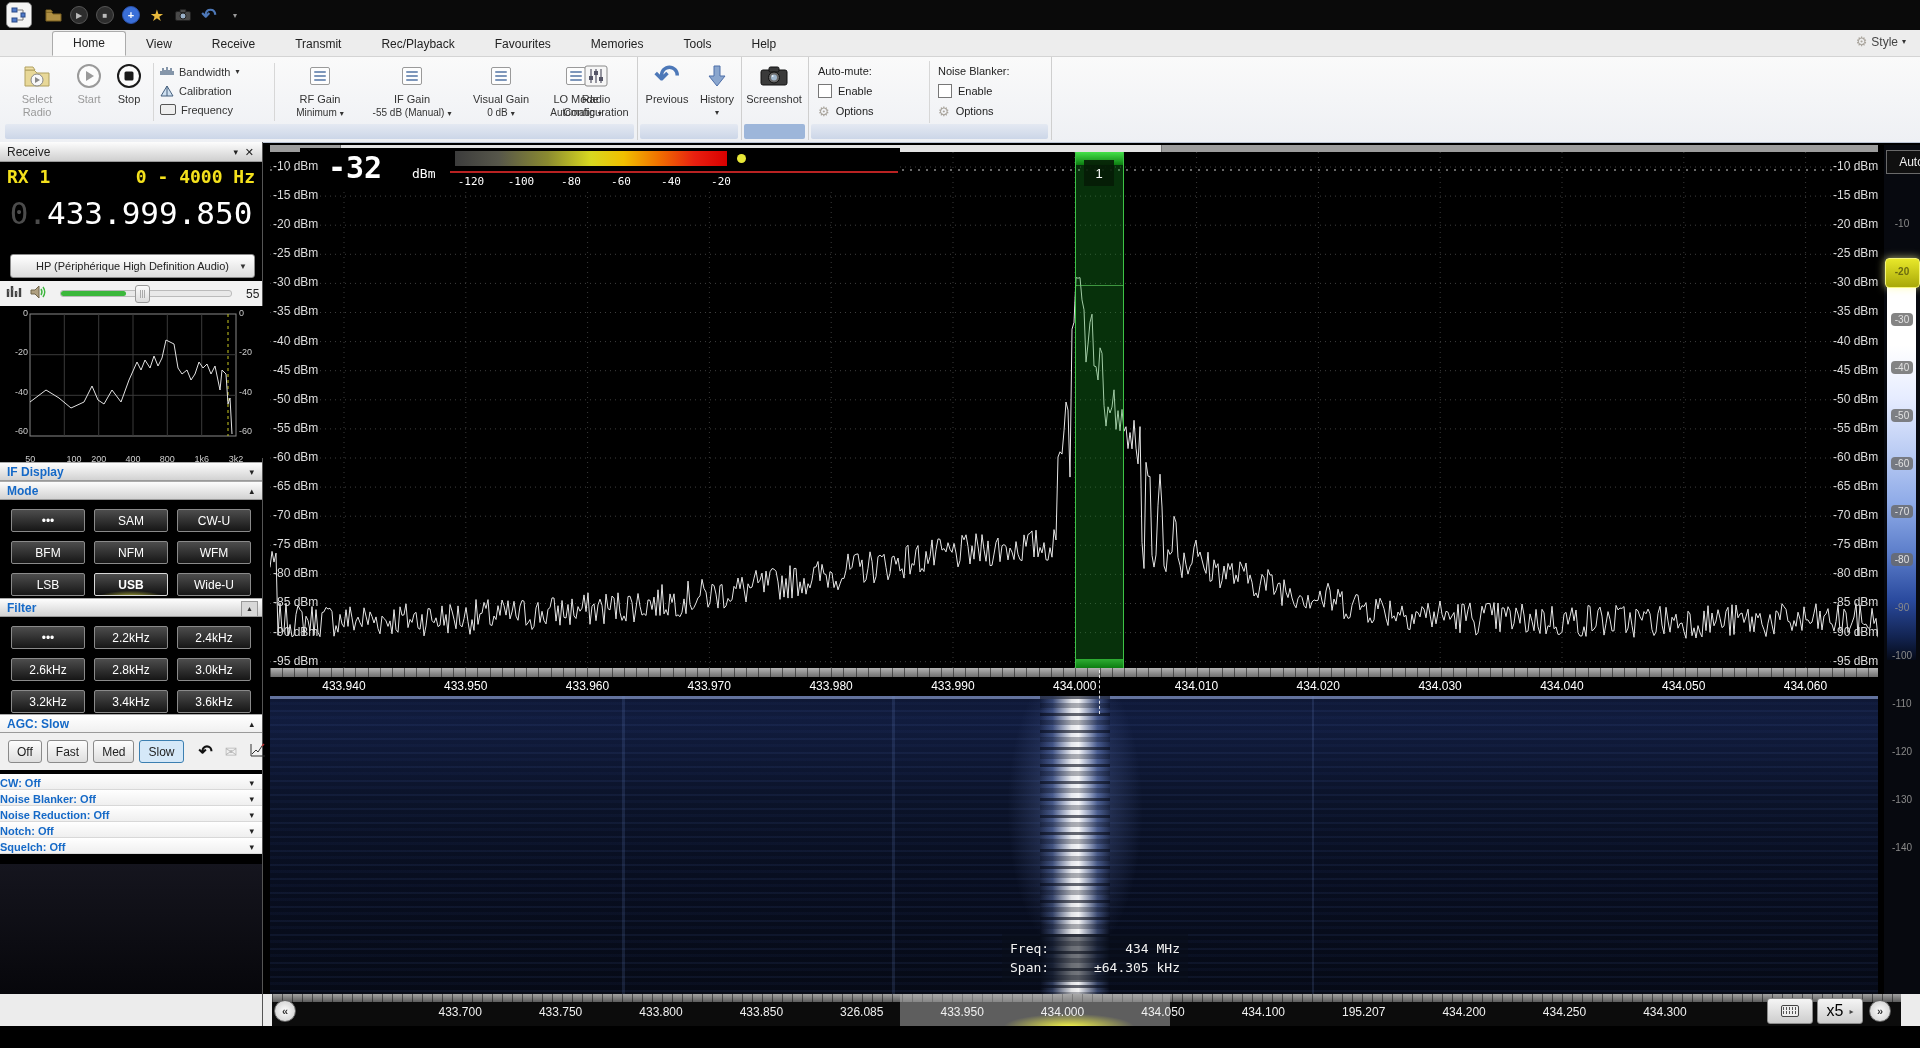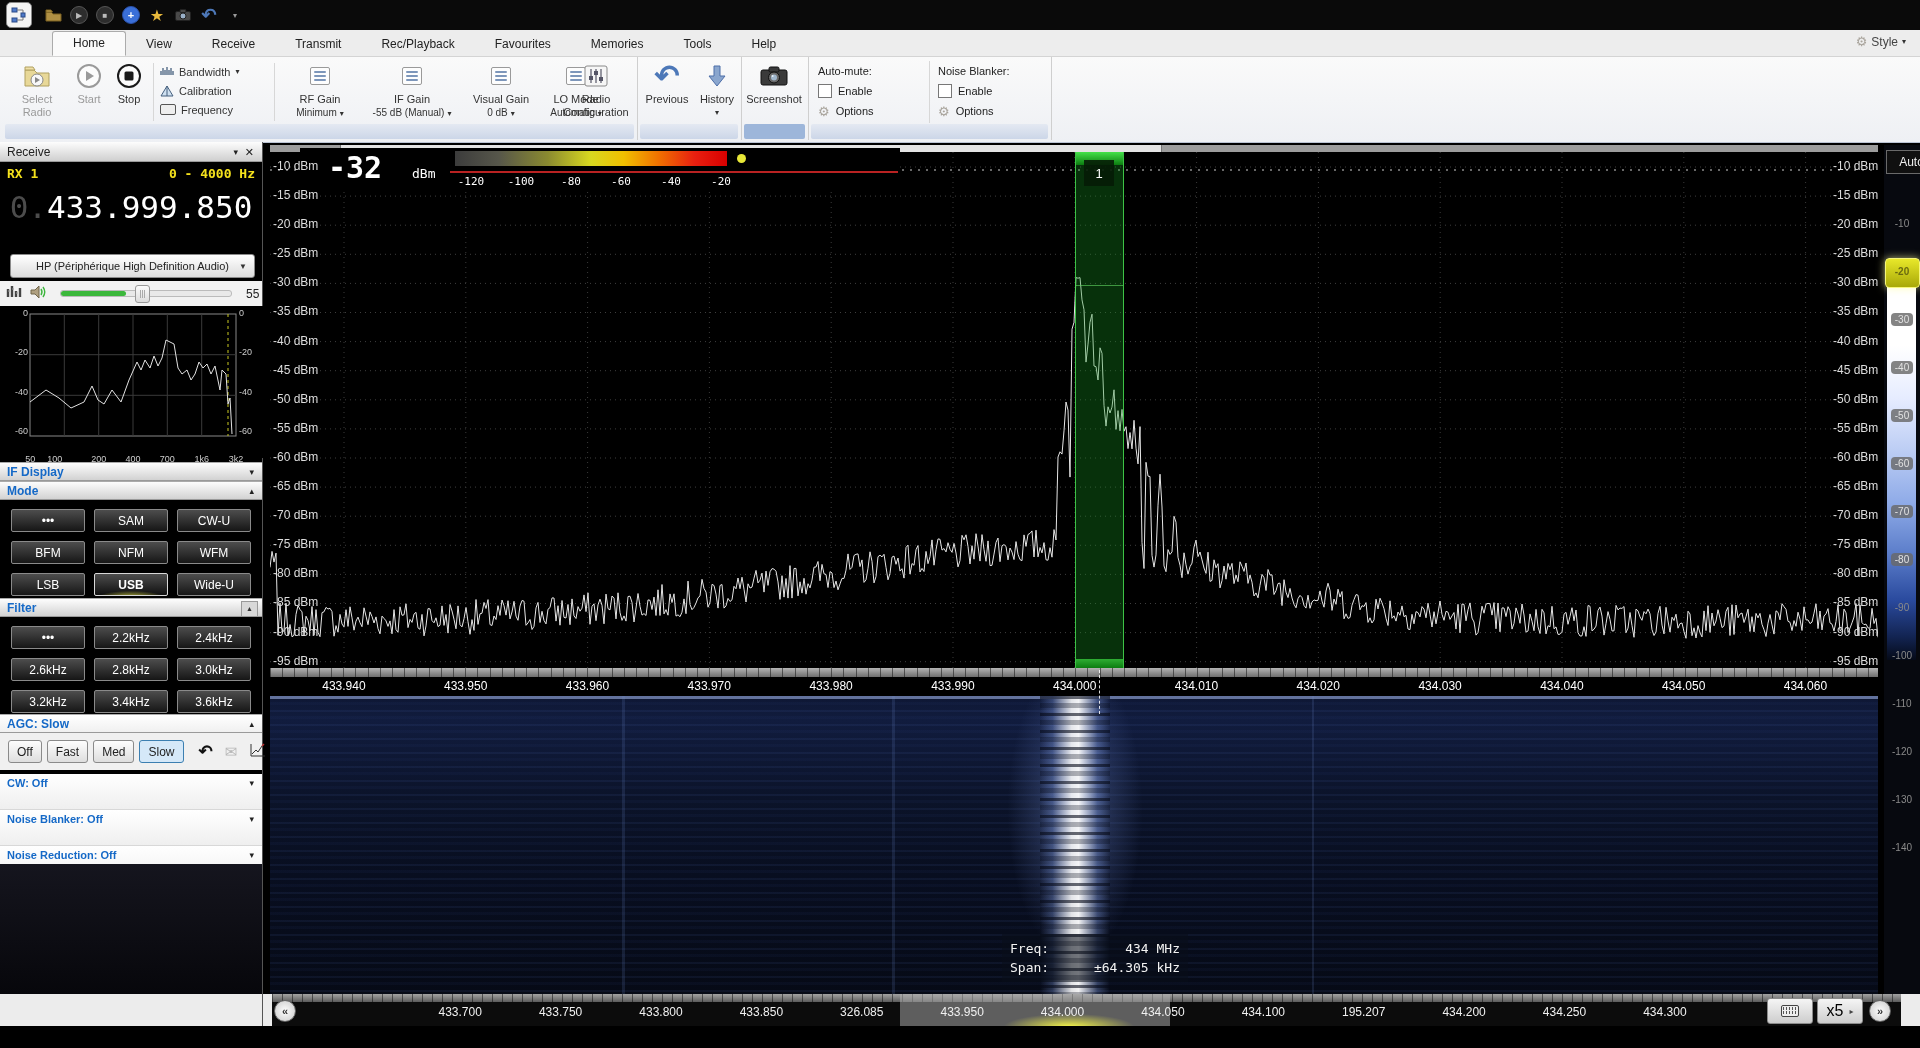--- a/index.html
+++ b/index.html
@@ -35,21 +35,21 @@
   .listicon{width:20px;height:18px;border:1px solid #9a9a9a;background:#fdfdfd;border-radius:2px;display:flex;flex-direction:column;justify-content:center;gap:2px;padding:0 3px;box-sizing:border-box;}
   .listicon i{display:block;height:2px;background:#7d96ba;border-radius:1px;}
   .dd{font-size:8px;color:#333;}
   .chk{width:12px;height:12px;border:1px solid #777;background:#fff;display:inline-block;}
   .wb-row{display:flex;align-items:center;gap:6px;font-size:11px;color:#222;height:20px;}
 
   
   #panel{position:absolute;left:0;top:142px;width:263px;height:884px;background:#000;border-right:1px solid #555;box-sizing:border-box;}
   #panel-hdr{position:absolute;left:0;top:0;width:100%;height:20px;background:linear-gradient(#fdfdfd,#cfcfcf);border-bottom:1px solid #9a9a9a;font-size:12px;color:#222;line-height:20px;padding-left:7px;box-sizing:border-box;}
   #rxdisp{position:absolute;left:0;top:20px;width:100%;height:88px;background:#000;}
-  .rxrow{display:flex;justify-content:space-between;padding:4px 7px 0;font-size:13px;font-weight:bold;color:#f4e11c;}
+  .rxrow{display:flex;justify-content:space-between;padding:4px 7px 0;font-size:18px;font-weight:bold;color:#f4e11c;}
   #bigfreq{margin-top:8px;text-align:center;font-size:31px;color:#fff;letter-spacing:0px;white-space:nowrap;}
   #bigfreq .dimd{color:#4c4c4c;}
   #combo{position:absolute;left:10px;top:112px;width:243px;height:22px;background:linear-gradient(#ffffff,#dcdcdc);border:1px solid #8a8a8a;border-radius:3px;font-size:11px;color:#222;display:flex;align-items:center;justify-content:center;}
   #combo .dd{position:absolute;right:7px;}
   #volrow{position:absolute;left:0;top:139px;width:100%;height:25px;background:#f2f2f2;border-bottom:1px solid #cfcfcf;display:flex;align-items:center;}
   #voltrack{position:relative;width:170px;height:5px;background:#e9e9e9;border:1px solid #bbb;border-radius:3px;margin-left:12px;}
   #volfill{position:absolute;left:0;top:0;height:100%;width:38%;background:#3cb83c;border-radius:3px;}
   #volhandle{position:absolute;left:74px;top:-6px;width:13px;height:16px;background:linear-gradient(#fcfcfc,#dcdcdc);border:1px solid #999;border-radius:3px;display:flex;align-items:center;justify-content:center;gap:1px;}
   #volhandle i{display:block;width:1px;height:8px;background:#aaa;}
   #volval{margin-left:14px;font-size:12px;color:#222;}
@@ -57,21 +57,21 @@
   .lp-hdr{position:absolute;left:0;width:100%;height:19px;background:linear-gradient(#fdfdfd,#d2d2d2);border-top:1px solid #aaa;border-bottom:1px solid #9a9a9a;font-size:12px;font-weight:bold;color:#1569c7;line-height:19px;padding-left:7px;box-sizing:border-box;}
   .lp-hdr .arr{position:absolute;right:8px;color:#222;font-size:9px;font-weight:normal;}
   .btngrid{position:absolute;left:0;width:100%;box-sizing:border-box;padding:9px 11px;display:grid;grid-template-columns:1fr 1fr 1fr;gap:9px 9px;background:#000;}
   .dkbtn{height:23px;background:linear-gradient(#4d4d4d,#161616);border:1px solid #8a8a8a;border-radius:2px;color:#fff;font-size:12px;display:flex;align-items:center;justify-content:center;font-family:"Liberation Sans",sans-serif;}
   .dkbtn.sel{font-weight:bold;border-color:#d8d8d8;background:radial-gradient(ellipse 70% 55% at 50% 118%,rgba(235,235,70,0.95),rgba(235,235,70,0) 70%),linear-gradient(#4d4d4d,#101010);}
   .scrollup{position:absolute;right:4px;top:2px;width:15px;height:14px;background:#d8d8d8;border:1px solid #999;font-size:7px;color:#333;text-align:center;line-height:13px;}
   #agcrow{position:absolute;left:0;top:591px;width:100%;height:37px;background:#f0f0f0;display:flex;align-items:center;gap:5px;padding-left:8px;box-sizing:border-box;}
   .agcbtn{height:23px;padding:0 8px;background:linear-gradient(#fdfdfd,#dedede);border:1px solid #8a8a8a;border-radius:3px;font-size:12px;color:#222;display:flex;align-items:center;}
   .agcbtn.sel{background:#d5e8f8;border-color:#3c7fb1;}
   .agcicons{display:flex;align-items:center;gap:12px;margin-left:10px;font-size:15px;}
-  .secrow{position:absolute;left:0;width:100%;height:36px;background:linear-gradient(#ffffff,#efefef);border-bottom:1px solid #d8d8d8;font-size:11px;font-weight:bold;color:#1569c7;line-height:18px;padding-left:7px;box-sizing:border-box;}
+  .secrow{position:absolute;left:0;width:100%;height:16px;background:linear-gradient(#ffffff,#efefef);border-bottom:1px solid #d8d8d8;font-size:11px;font-weight:bold;color:#1569c7;line-height:18px;box-sizing:border-box;}
   .secrow .arr{position:absolute;right:8px;color:#222;font-size:9px;font-weight:normal;}
   #panel-void{position:absolute;left:0;top:722px;width:100%;height:130px;background:linear-gradient(#15151e,#07070b);}
   #panel-gray{position:absolute;left:0;top:852px;width:100%;height:32px;background:#ececec;}
 
   
   #topscroll{position:absolute;left:270px;top:145px;width:1608px;height:7px;background:#9d9d9d;}
   #topthumb{position:absolute;left:70px;top:0;width:820px;height:7px;background:#e4e4e4;border-left:1px solid #777;border-right:1px solid #777;}
   .dbmcol{position:absolute;top:152px;width:52px;z-index:5;pointer-events:none;}
   .dbmcol div{height:29.1px;line-height:29.1px;font-size:12px;color:#dcdcdc;}
   #dbml{left:273px;text-align:left;}
@@ -449,24 +449,24 @@
           <div style="font-size:9px;color:#ccc;">-60</div>
         </div>
       <div style="position:absolute;left:239px;top:2px;width:22px;height:128px;display:flex;flex-direction:column;justify-content:space-between;">
           <div style="font-size:9px;color:#ccc;">0</div>
           <div style="font-size:9px;color:#ccc;">-20</div>
           <div style="font-size:9px;color:#ccc;">-40</div>
           <div style="font-size:9px;color:#ccc;">-60</div>
         </div>
       <div style="position:absolute;left:13px;top:148px;display:flex;">
           <div style="width:34.3px;text-align:center;font-size:9px;color:#ccc;">50</div>
-          <div style="width:34.3px;text-align:left;font-size:9px;color:#ccc;">100</div>
+          <div style="width:34.3px;text-align:right;font-size:9px;color:#ccc;">100</div>
           <div style="width:34.3px;text-align:center;font-size:9px;color:#ccc;">200</div>
           <div style="width:34.3px;text-align:center;font-size:9px;color:#ccc;">400</div>
-          <div style="width:34.3px;text-align:center;font-size:9px;color:#ccc;">700</div>
+          <div style="width:34.3px;text-align:center;font-size:9px;color:#ccc;">800</div>
           <div style="width:34.3px;text-align:center;font-size:9px;color:#ccc;">1k6</div>
           <div style="width:34.3px;text-align:center;font-size:9px;color:#ccc;">3k2</div>
         </div>
     </div>
 
     <div class="lp-hdr" style="top:320px;">
       <span>IF Display</span><span class="arr">▾</span>
     </div>
     <div class="lp-hdr" style="top:339px;">
       <span>Mode</span><span class="arr">▴</span>

